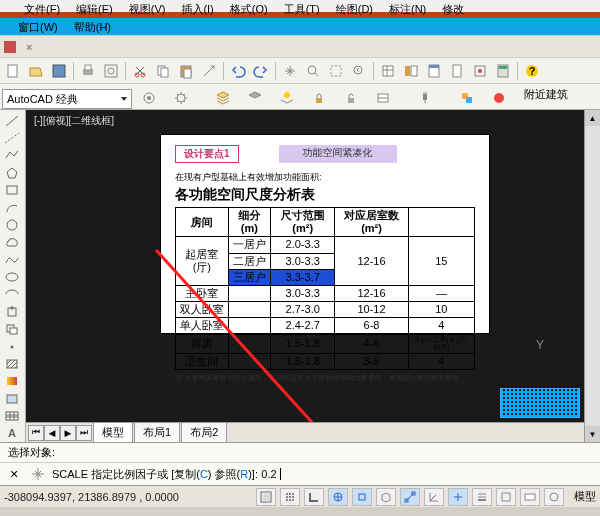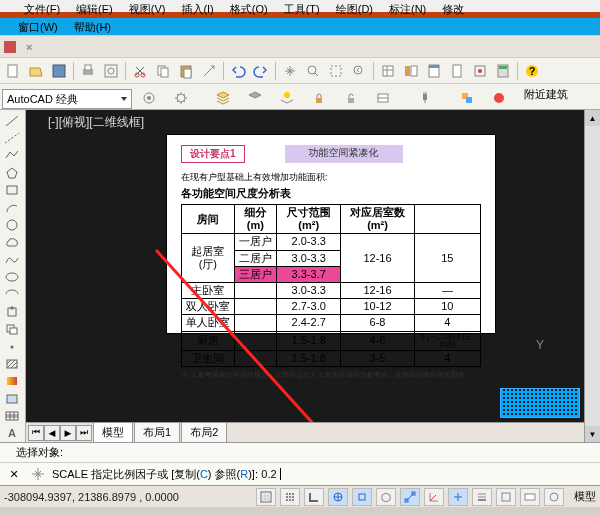--- a/index.html
+++ b/index.html
@@ -16,47 +16,47 @@
 .toolbar .tbtn{width:22px;height:22px;display:flex;align-items:center;justify-content:center;border:1px solid transparent;border-radius:2px}
 .toolbar .sep{width:1px;height:18px;background:#bbb;margin:0 2px}
 .toolbar2{background:#f4f2ec;height:26px;display:flex;align-items:flex-end;padding:0 2px;border-bottom:1px solid #aaa}
 .wssel{border:1px solid #999;background:#fff;height:20px;padding:0 4px;display:flex;align-items:center;margin-right:6px;width:130px;justify-content:space-between}
 .layerbtns{display:flex;gap:10px}
 .layerbtns .tbtn{width:22px;height:22px;display:flex;align-items:center;justify-content:center}
 .main{display:flex;height:332px}
 .ltool{width:26px;background:#f4f2ec;border-right:1px solid #aaa;display:flex;flex-direction:column;padding-top:2px}
 .ltool .tbtn{width:24px;height:18px;display:flex;align-items:center;justify-content:center;cursor:pointer}
 .canvas{flex:1;background:#1a1a1a;position:relative;overflow:hidden}
-.vlabel{position:absolute;top:4px;left:22px;color:#ddd;font-size:12px}
-.paper{position:absolute;top:24px;left:140px;width:330px;height:200px;background:#fff;border:1px solid #000;padding:10px 14px;font-size:9px}
+.vlabel{position:absolute;top:4px;left:8px;color:#ddd;font-size:10px}
+.paper{position:absolute;top:24px;left:134px;width:330px;height:200px;background:#fff;border:1px solid #000;padding:10px 14px;font-size:9px}
 .paper .hdr{display:flex;gap:40px;margin-bottom:8px}
 .badge1{border:1px solid #c36;color:#c36;padding:1px 8px;font-size:10px;font-weight:bold}
 .badge2{background:#d8c8f0;color:#333;padding:1px 24px;font-size:10px}
 .paper .sub1{color:#c33;font-size:10px;margin:4px 0 2px 0}
 .paper .sub2{font-size:9px;margin-bottom:2px}
-.paper .sub3{font-size:11px;font-weight:bold;margin-bottom:3px}
+.paper .sub3{font-size:14px;font-weight:bold;margin-bottom:3px}
 .ptable{border-collapse:collapse;width:100%;font-size:8px}
 .ptable td,.ptable th{border:1px solid #000;padding:1px 3px;text-align:center;line-height:1.2}
-.ptable .hl{background:#ec4899}
+.ptable .hl{background:#1d4ed8}
 .pnote{font-size:7px;margin-top:3px;color:#333}
 .arrow{position:absolute;top:130px;left:120px;width:220px;height:230px;pointer-events:none}
 .arrow line{stroke:#ff2020;stroke-width:3}
 .arrow polygon{fill:#ff2020}
 .ycyan{position:absolute;bottom:90px;right:40px;color:#888;font-size:12px}
 .plan{position:absolute;bottom:24px;right:4px;width:80px;height:30px;border:1px solid #4af}
 .plan .inner{width:100%;height:100%;background:repeating-linear-gradient(0deg,#0af 0,#0af 2px,transparent 2px,transparent 4px),repeating-linear-gradient(90deg,#0af 0,#0af 2px,transparent 2px,transparent 4px)}
 .btabs{position:absolute;bottom:0;left:0;right:0;height:20px;background:#e8e4dc;display:flex;align-items:center;border-top:1px solid #999}
 .btabs .nav{display:flex;margin-left:2px}
 .btabs .nav span{width:16px;height:16px;border:1px solid #999;display:flex;align-items:center;justify-content:center;background:#f0f0f0;font-size:9px}
 .btabs .tab{padding:2px 8px;border:1px solid #999;background:#f8f8f8;margin-left:1px;font-size:11px}
 .btabs .tab.active{background:#fff}
 .rsb{width:16px;background:#e0e0e0;border-left:1px solid #999;display:flex;flex-direction:column}
 .rsb .up,.rsb .dn{height:16px;background:#d0d0d0;display:flex;align-items:center;justify-content:center;font-size:8px}
 .rsb .track{flex:1}
-.cmd{background:#fafaf5;border-top:1px solid #999;padding:2px 16px;font-size:12px}
+.cmd{background:#fafaf5;border-top:1px solid #999;padding:2px 8px;font-size:12px}
 .cmdline{display:flex;align-items:center;background:#fafaf5;border-top:1px solid #ccc;padding:1px 4px}
 .cmdline .ic{width:20px;height:20px;display:flex;align-items:center;justify-content:center;margin-right:4px}
 .cmdline .txt{flex:1;font-size:12px}
 .cmdline .cursor{border-right:1px solid #000;animation:blink 1s infinite}
 @keyframes blink{50%{border-color:transparent}}
 .status{height:22px;background:#e8e4dc;border-top:1px solid #999;display:flex;align-items:center;padding:0 4px;gap:4px}
 .status .coords{font-size:11px;color:#222}
 .status .sbtn{width:20px;height:18px;border:1px solid #bbb;background:#f0f0f0;display:flex;align-items:center;justify-content:center;font-size:10px}
 .status .sbtn.on{background:#c8dff5}
 .tri{width:0;height:0;border-left:3px solid transparent;border-right:3px solid transparent;border-top:4px solid #333}

